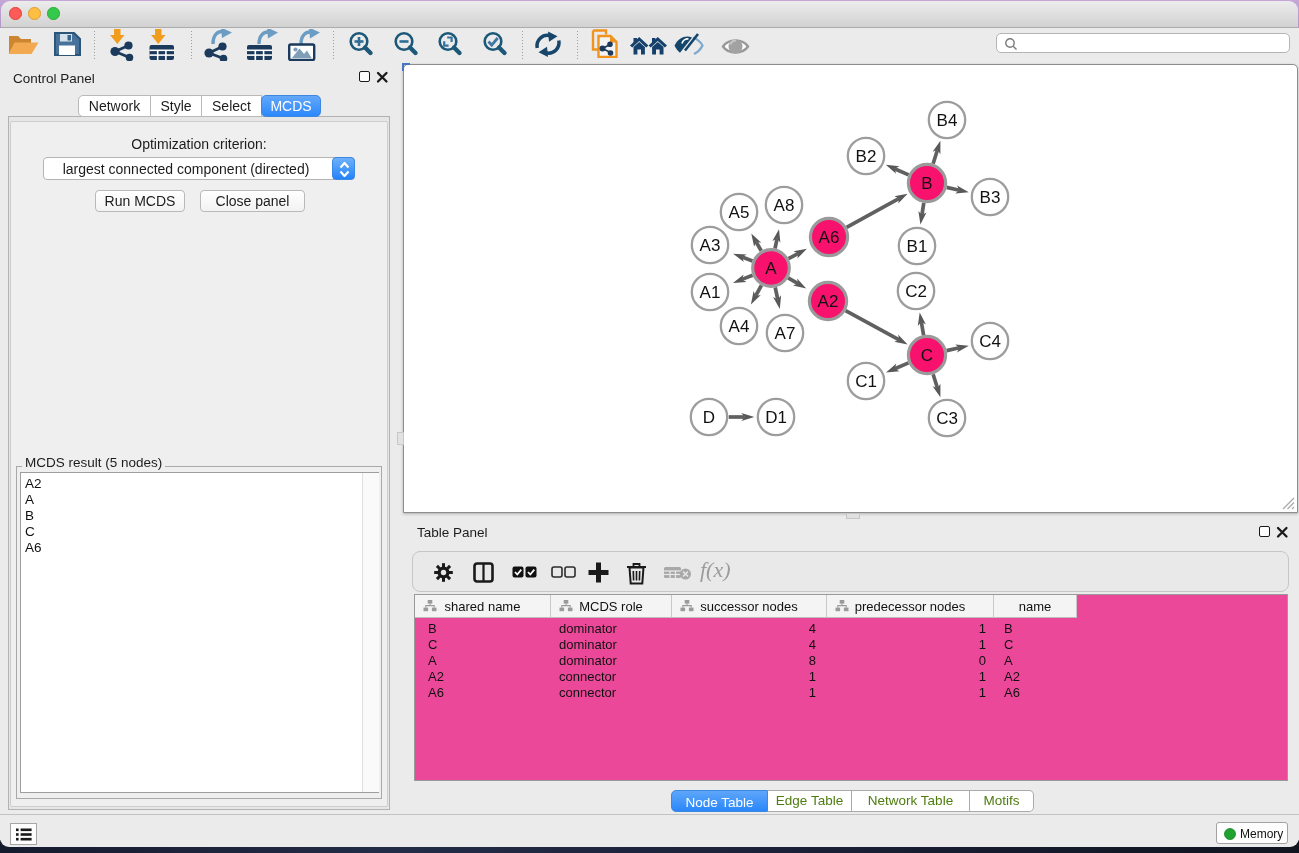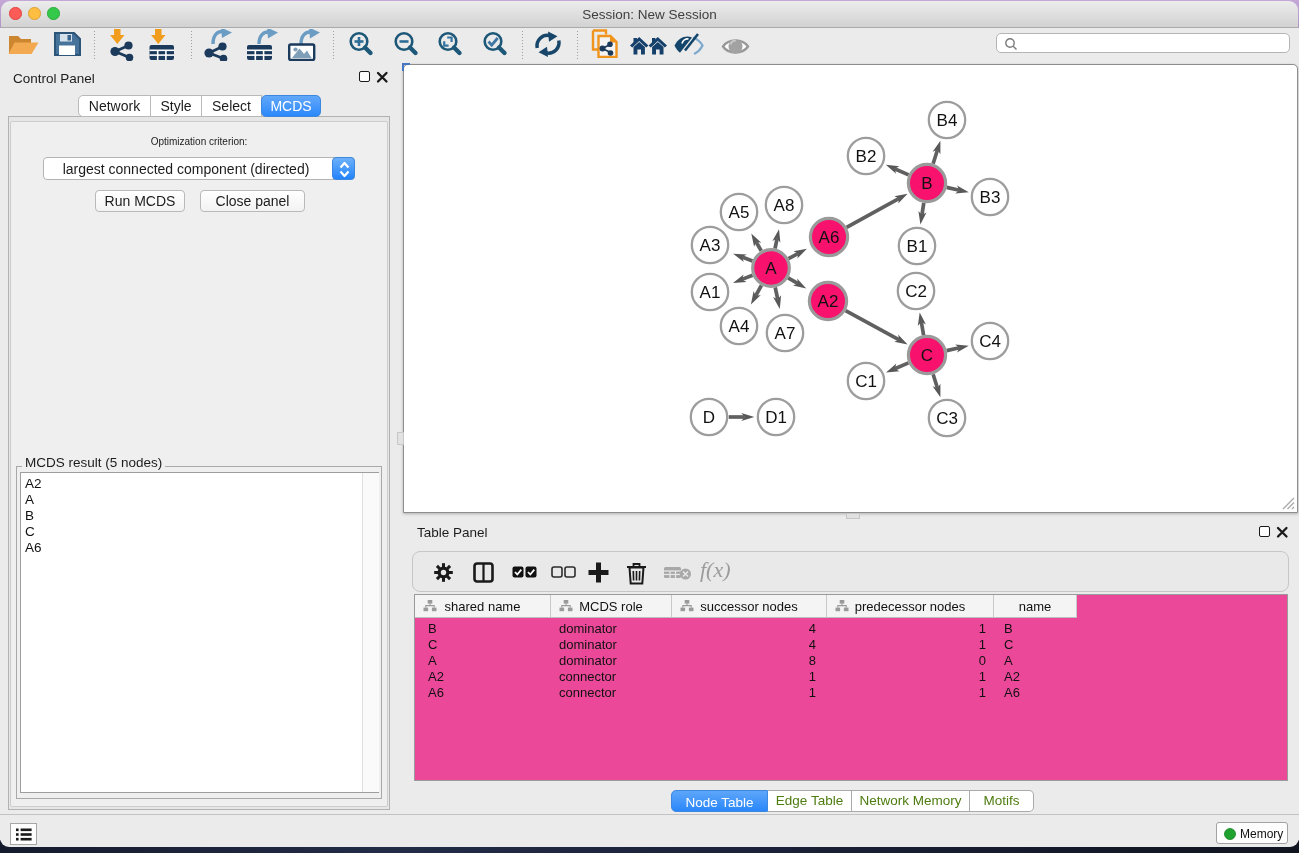--- a/index.html
+++ b/index.html
@@ -27,21 +27,21 @@
 #cp-title { left:13px; top:71px; font-size:13.5px; color:#1c1c1c; }
 .winbtn-max { width:10.5px; height:10.5px; border:1.6px solid #1a1a1a; border-radius:2px; background:#fff; }
 #cp-tabs { left:78px; top:95px; height:22px; display:flex; font-size:14px; z-index:5; }
 #cp-tabs .tab { background:#fff; border:1px solid #b9b9b9; border-left:none; text-align:center;
   line-height:20px; color:#1c1c1c; }
 #cp-tabs .tab:first-child { border-left:1px solid #b9b9b9; border-radius:5px 0 0 5px; }
 #cp-tabs .tab.sel { background:linear-gradient(#62a8fa,#2c88fb); color:#fff; border:1px solid #3c87e0;
   border-radius:5px; margin-left:-1px; }
 #cp-outer { left:8px; top:116px; width:382px; height:694px; border:1px solid #b2b2b2; background:#e6e6e6; }
 #cp-inner { left:10px; top:121px; width:378px; height:686px; border:1px solid #cdcdcd; background:#efefef; border-radius:2px; }
-#opt-label { left:0px; top:136px; width:398px; text-align:center; font-size:10px; color:#1c1c1c; }
+#opt-label { left:0px; top:136px; width:398px; text-align:center; font-size:14px; color:#1c1c1c; }
 #dropdown { left:43px; top:157px; width:312px; height:23px; background:#fff; border:1px solid #b4b4b4;
   border-radius:4px; font-size:14px; color:#1c1c1c; }
 #dropdown .dtext { position:absolute; left:0; right:26px; top:3px; text-align:center; }
 #dropdown .stepper { position:absolute; right:-1px; top:-1px; width:23px; height:23px; border-radius:4px;
   background:linear-gradient(#6db1fb,#2383fb); border:1px solid #3c87e0; }
 .btn { position:absolute; height:22px; background:linear-gradient(#ffffff,#f2f2f2); border:1px solid #b9b9b9;
   border-radius:4px; font-size:14px; color:#1c1c1c; text-align:center; line-height:20px; }
 
 #fieldset { left:16px; top:466px; width:366px; height:333px; border:1px solid #a9a9a9; }
 #fieldlegend { left:22px; top:455px; font-size:13.5px; color:#1c1c1c; background:#efefef; padding:0 3px; }
@@ -76,21 +76,20 @@
 #membtn { position:absolute; left:1216px; top:7px; width:72px; height:22px; background:#fdfdfd; border:1px solid #a2a2a2; border-radius:3px; font-size:12px; color:#111; }
 .hiericon { position:absolute; top:5px; }
 </style>
 </head>
 <body>
 <div class="abs" id="desktop-top"></div>
 <div class="abs" id="titlebar">
   <div class="tl r" style="left:8px; top:6px;"></div>
   <div class="tl y" style="left:27px; top:6px;"></div>
   <div class="tl g" style="left:46px; top:6px;"></div>
-  <div class="title">Session: New Session</div>
 </div>
 <div class="abs" id="toolbar">
   <svg class="ticon" style="left:6px;" width="34" height="30" viewBox="0 0 34 30">
     <path d="M3 7 h9 l3 3 h10 v4 H3 z" fill="#c07b28"></path>
     <path d="M3 7 V25 h22 V10 H14.5 L11.5 7 Z" fill="#cd8630"></path>
     <path d="M8.5 13.5 h24 l-7 11.5 H2.5 z" fill="#f2a94f"></path>
   </svg>
   <svg class="ticon" style="left:51px;" width="32" height="30" viewBox="0 0 32 30">
     <path d="M4 4 h19 l6 6 v16 H4 z" fill="#47729a" stroke="#2d5578" stroke-width="2"></path>
     <rect x="9" y="5" width="12" height="7.5" fill="#d5e2ec"></rect>
@@ -477,21 +476,21 @@
     <div class="td" style="left:589px; top:74px;">A2</div>
   <div class="td" style="left:13px; top:90px;">A6</div>
     <div class="td" style="left:144px; top:90px;">connector</div>
     <div class="td" style="left:300px; width:101px; top:90px; text-align:right;">1</div>
     <div class="td" style="left:470px; width:101px; top:90px; text-align:right;">1</div>
     <div class="td" style="left:589px; top:90px;">A6</div>
 </div>
 <div id="bottom-tabs">
   <div class="tab sel" style="width:97px; padding:2px; text-align:center;">Node Table</div>
   <div class="tab" style="width:84px; padding:0; text-align:center;">Edge Table</div>
-  <div class="tab" style="width:118px; padding:0; text-align:center;">Network Memory</div>
+  <div class="tab" style="width:118px; padding:0; text-align:center;">Network Table</div>
   <div class="tab" style="width:64px; padding:0; text-align:center;">Motifs</div>
 </div>
 <div class="abs" id="desktop-bottom"></div>
 <div class="abs" id="statusbar">
   <div id="listbtn">
     <svg style="position:absolute; left:5px; top:4px;" width="16" height="13" viewBox="0 0 16 13">
       <g fill="#1a1a1a">
         <rect x="0" y="0.5" width="2.6" height="2.6"></rect>
           <rect x="4.6" y="0.5" width="11" height="2.6"></rect>
         <rect x="0" y="5.2" width="2.6" height="2.6"></rect>

